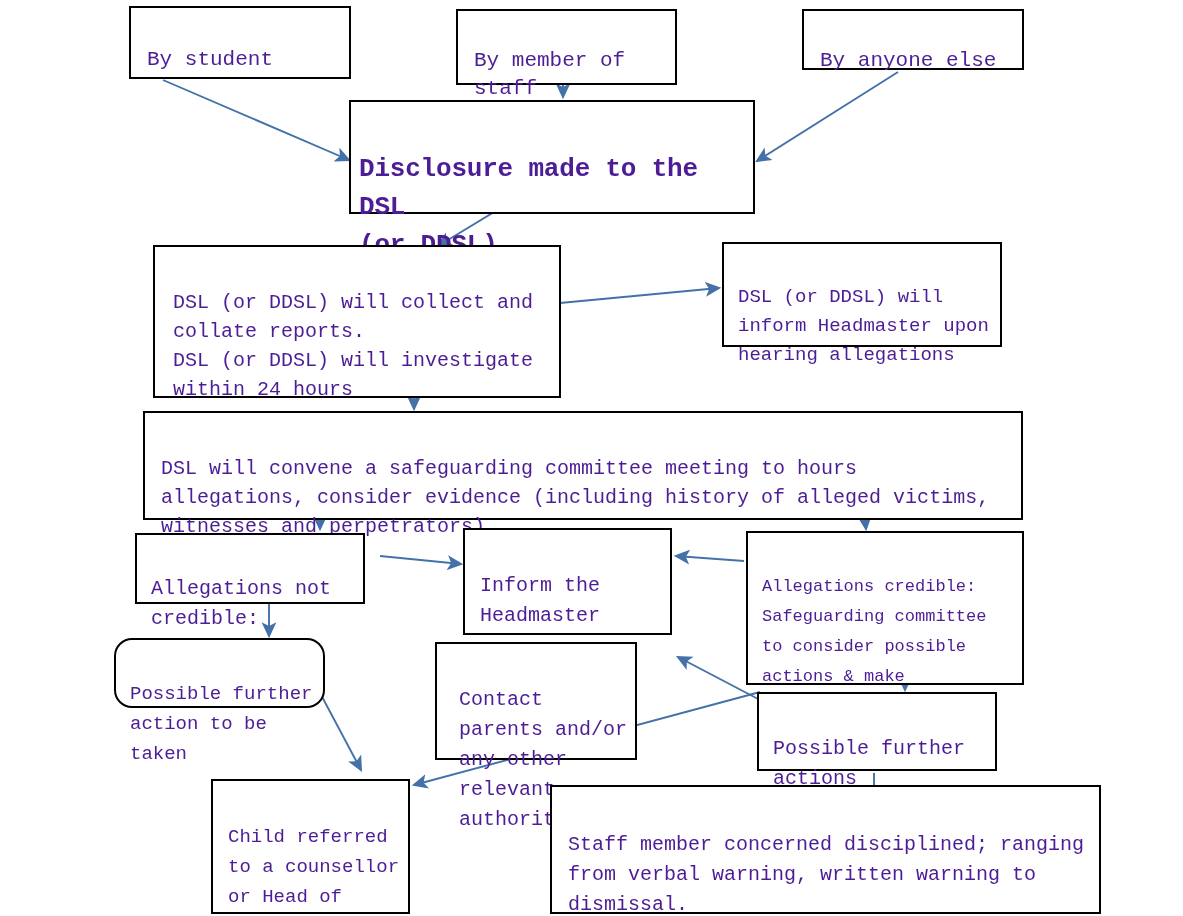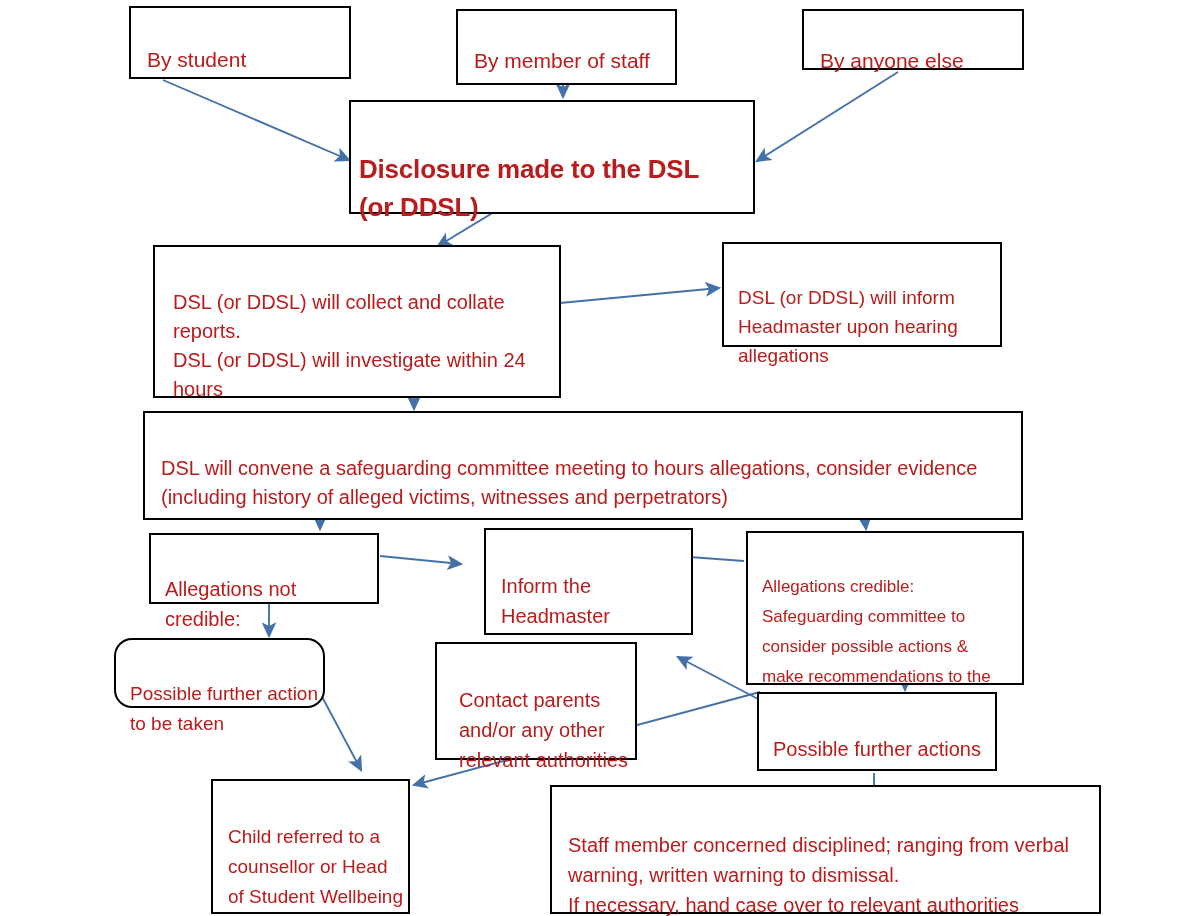--- a/index.html
+++ b/index.html
@@ -13,39 +13,39 @@
     height: 916px;
     background: #ffffff;
     overflow: hidden;
     font-family: "Liberation Sans", sans-serif;
   }
   .box {
     position: absolute;
     border: 2px solid #000000;
     background: #ffffff;
     box-sizing: border-box;
-    color: #b91c1c;
-    font-family: Liberation Sans, sans-serif;
+    color: #4c1d95;
+    font-family: Liberation Mono, monospace;
     white-space: pre-line;
     z-index: 2;
   }
   .box .txt {
     display: block;
     white-space: pre-line;
   }
   
   #box-by-student      { left:129px;  top:6px;   width:222px; height:73px;  padding:10px 0 0 16px; font-size:21px; line-height:28px; }
   #box-by-staff        { left:456px;  top:9px;   width:221px; height:76px;  padding:8px 0 0 16px;  font-size:21px; line-height:28px; }
   #box-by-anyone       { left:802px;  top:9px;   width:222px; height:61px;  padding:8px 0 16px 16px;  font-size:21px; line-height:28px; }
   #box-disclosure      { left:349px;  top:100px; width:406px; height:114px; padding:10px 8px 0 8px; font-size:26px; line-height:38px; font-weight:bold; letter-spacing:-0.2px; }
   #box-dsl-collect     { left:153px;  top:245px; width:408px; height:153px; padding:12px 0 8px 18px; font-size:20px; line-height:29px; }
   #box-dsl-inform      { left:722px;  top:242px; width:280px; height:105px; padding:10px 10px 0 14px; font-size:19px; line-height:29px; }
   #box-committee       { left:143px;  top:411px; width:880px; height:109px; padding:12px 14px 0 16px; font-size:20px; line-height:29px; }
-  #box-not-credible    { left:149px;  top:533px; width:230px; height:71px;  padding:9px 0 0 14px;  font-size:20px; line-height:30px; }
-  #box-inform-head     { left:484px;  top:528px; width:209px; height:107px; padding:11px 0 0 15px; font-size:20px; line-height:30px; }
+  #box-not-credible    { left:135px;  top:533px; width:230px; height:71px;  padding:9px 0 0 14px;  font-size:20px; line-height:30px; }
+  #box-inform-head     { left:463px;  top:528px; width:209px; height:107px; padding:11px 0 0 15px; font-size:20px; line-height:30px; }
   #box-credible        { left:746px;  top:531px; width:278px; height:154px; padding:9px 8px 0 14px; font-size:17px; line-height:30px; }
   #box-poss-action     { left:114px;  top:638px; width:211px; height:70px;  padding:9px 0 0 14px;  font-size:19px; line-height:30px;border-radius:18px; }
   #box-contact-parents { left:435px;  top:642px; width:202px; height:118px; padding:11px 0 0 22px; font-size:20px; line-height:30px; }
   #box-poss-actions    { left:757px;  top:692px; width:240px; height:79px;  padding:10px 0 0 14px; font-size:20px; line-height:30px; }
   #box-child-referred  { left:211px;  top:779px; width:199px; height:135px; padding:11px 0 0 15px; font-size:19px; line-height:30px; }
   #box-staff-discip    { left:550px;  top:785px; width:551px; height:129px; padding:13px 10px 8px 16px; font-size:20px; line-height:30px; }
 
   #arrows {
     position: absolute;
     left: 0; top: 0;

